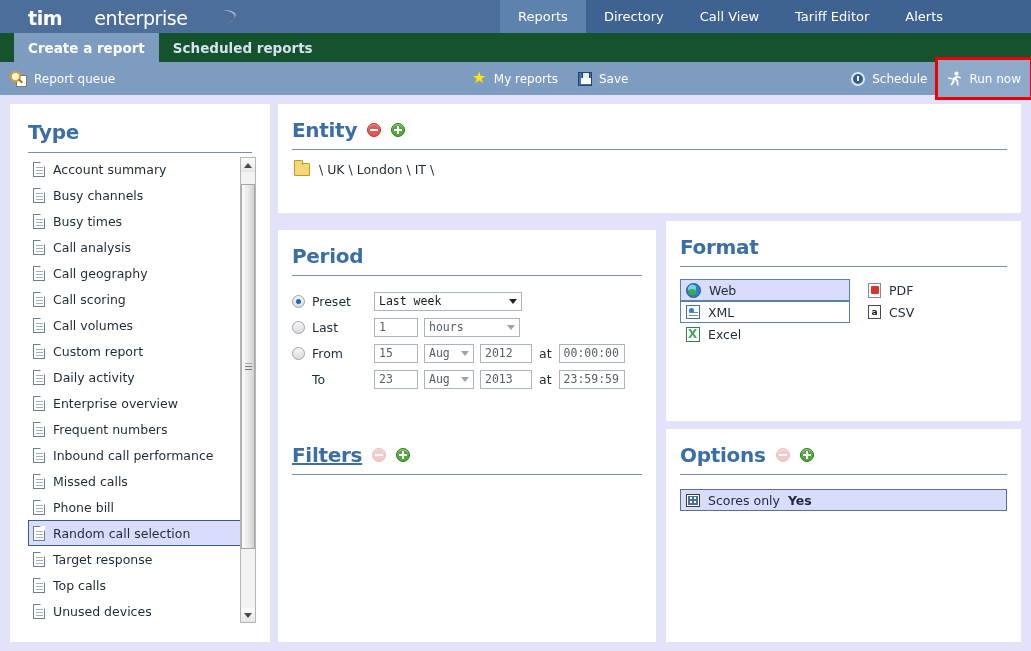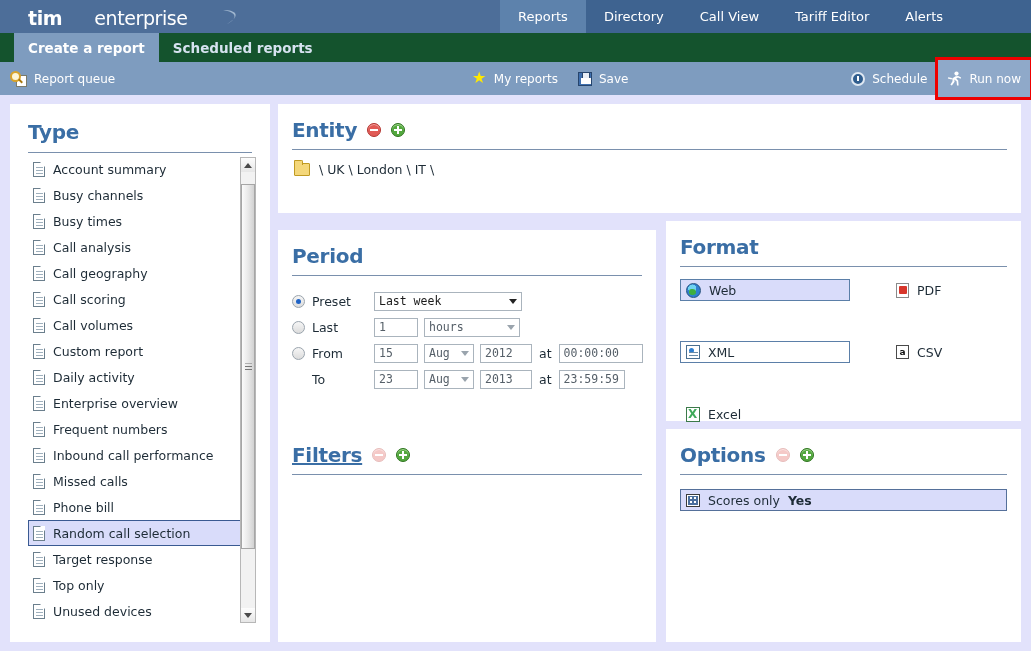--- a/index.html
+++ b/index.html
@@ -256,21 +256,21 @@
   .caret { width:0;height:0;border-left:4px solid transparent;border-right:4px solid transparent;border-top:5px solid #9aa4ad; margin-left: 6px; }
   .caret.on { border-top-color: #222; }
   .at { font-size: 12.5px; color: #1d2b36; margin: 0 7px; }
 
   
   #format-panel { left: 666px; top: 126px; width: 355px; height: 200px; }
   #format-panel .panel-title { margin: 14px 0 0 14px; }
   #format-panel .panel-rule { margin: 7px 14px 0 14px; }
   .fmt-grid {
     display: grid; grid-template-columns: 170px 120px;
-    margin: 12px 0 0 14px; row-gap: 0px; column-gap: 12px; gap: 40px;
+    margin: 12px 0 0 14px; row-gap: 0px; column-gap: 12px;
   }
   .fmt-item {
     display: flex; align-items: center; gap: 8px;
     height: 22px; padding: 0 5px; font-size: 12.5px; color: #1d2b36;
     border: 1px solid transparent; cursor: pointer;
   }
   .fmt-item.boxed { border: 1px solid #5b7fa8; }
   .fmt-item.selected { background: #d9dcfa; border: 1px solid #5b7fa8; }
 
   .ico-web { width: 15px; height: 15px; border-radius: 50%;
@@ -536,21 +536,21 @@
             <span class="ln" style="top:10px"></span>
           </span>
           <span>Target response</span>
         </div>
         <div class="type-item">
           <span class="doc-ico">
             <span class="ln" style="top:4px"></span>
             <span class="ln" style="top:7px"></span>
             <span class="ln" style="top:10px"></span>
           </span>
-          <span>Top only</span>
+          <span>Top calls</span>
         </div>
         <div class="type-item">
           <span class="doc-ico">
             <span class="ln" style="top:4px"></span>
             <span class="ln" style="top:7px"></span>
             <span class="ln" style="top:10px"></span>
           </span>
           <span>Unused devices</span>
         </div>
       </div>
@@ -612,21 +612,21 @@
       <div class="prow">
         <span class="radio"></span>
         <span class="plabel">From</span>
         <span class="fld" style="width:44px">15</span>
         <span class="sel" style="width:50px;margin-left:6px">
           <span>Aug</span>
           <span class="caret"></span>
         </span>
         <span class="fld" style="width:52px;margin-left:6px">2012</span>
         <span class="at">at</span>
-        <span class="fld" style="width:84px">00:00:00</span>
+        <span class="fld" style="width:66px">00:00:00</span>
       </div>
 
       <div class="prow">
         <span class="radio" style="visibility:hidden"></span>
         <span class="plabel">To</span>
         <span class="fld" style="width:44px">23</span>
         <span class="sel" style="width:50px;margin-left:6px">
           <span>Aug</span>
           <span class="caret"></span>
         </span>

